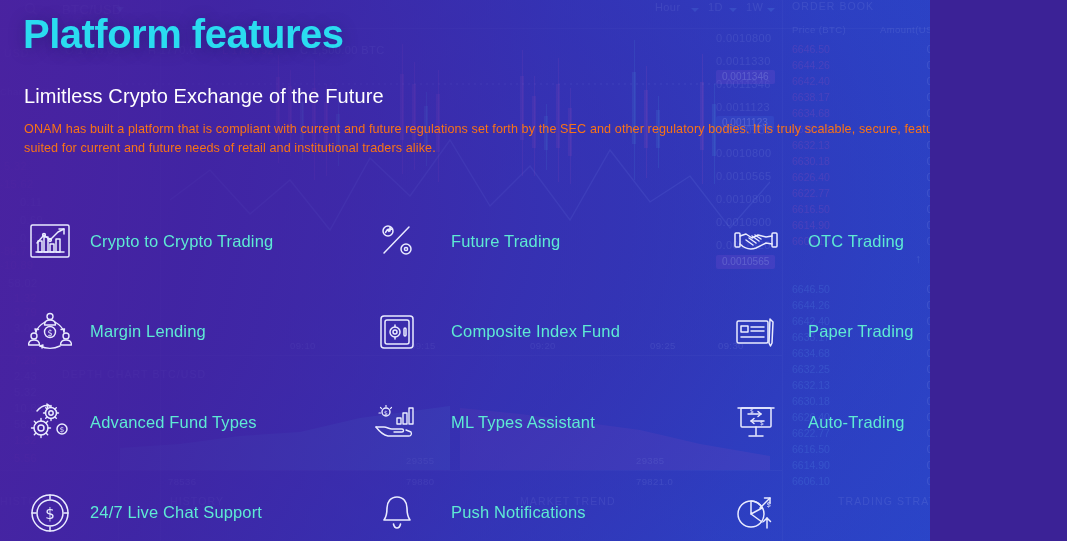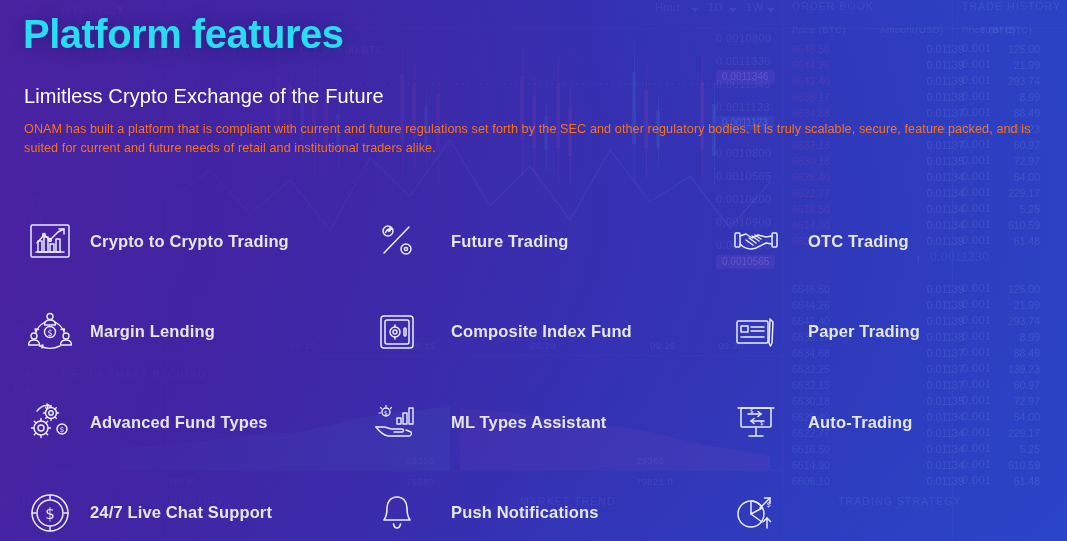--- a/index.html
+++ b/index.html
@@ -1,21 +1,21 @@
 <!DOCTYPE html>
 <html><head>
 <meta charset="utf-8">
 <style>
   html,body{margin:0;padding:0;}
   body{
     width:1067px;height:541px;overflow:hidden;
     font-family:"Liberation Sans","DejaVu Sans",sans-serif;
     background:#3b2296;
   }
-  #stage{position:relative;width:1067px;height:541px;overflow:hidden;}
+  #stage{position:relative;width:930px;height:541px;overflow:hidden;}
 
   
   .bg-base{
     position:absolute;inset:0;
     background:
       radial-gradient(120% 130% at 2% 40%, #4a249f 0%, #43269f 28%, #3730ac 55%, #2f3dbd 78%, #2b46c9 100%);
   }
   .bg-tint{
     position:absolute;inset:0;
     background:linear-gradient(100deg,rgba(74,34,160,.92) 0%,rgba(64,36,164,.80) 22%,rgba(50,52,186,.55) 55%,rgba(40,66,202,.35) 80%,rgba(38,72,206,.30) 100%);
@@ -88,21 +88,21 @@
   .fcell.c2{width:356px;padding-left:15px;box-sizing:border-box;}
   .fcell.c3{width:355px;padding-left:18px;box-sizing:border-box;}
 
   .ficon{
     width:52px;height:52px;flex:0 0 52px;
     display:flex;align-items:center;justify-content:center;
     color:#e9ebff;
   }
   .ficon svg{display:block;}
   .flabel{
-    font-size:16.5px;font-weight:700;color:#e5e5e5;letter-spacing:.15px;
+    font-size:16.5px;font-weight:400;color:#5eead4;letter-spacing:.15px;
     margin-left:14px;white-space:nowrap;
   }
   .fcell.c2 .flabel{margin-left:28px;}
   .fcell.c3 .flabel{margin-left:26px;text-align:center;}
 </style>
 </head>
 <body>
 
 <div id="stage">
 

